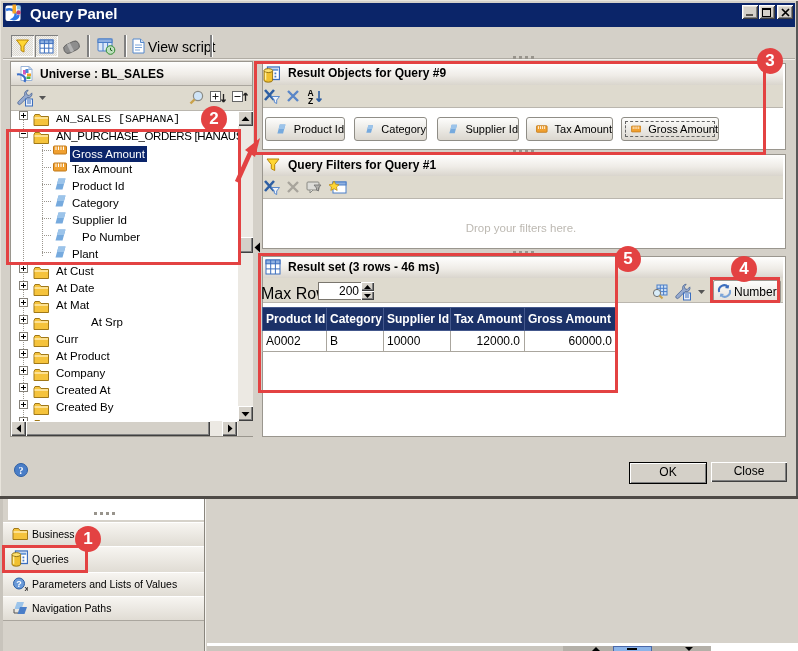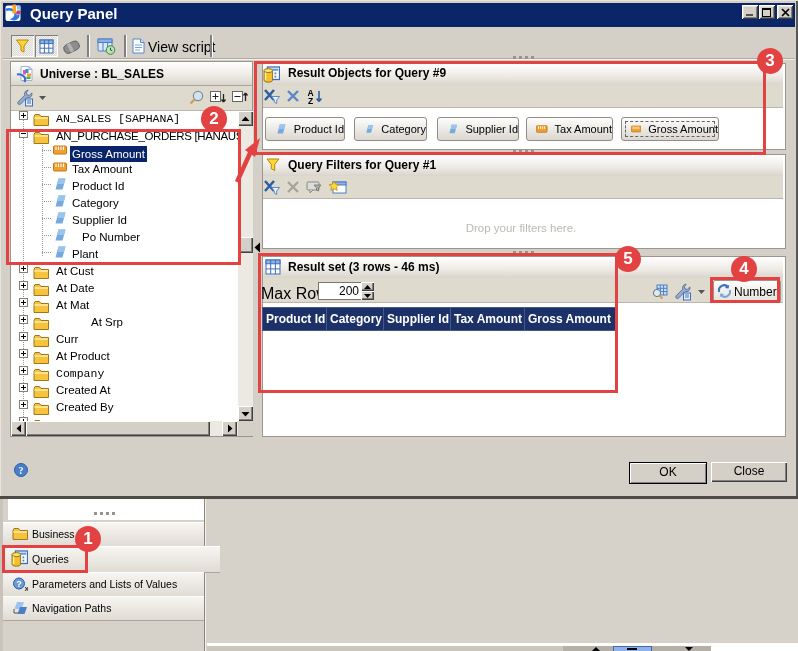--- a/index.html
+++ b/index.html
@@ -287,21 +287,21 @@
 <div class="abs" style="left:8px;top:260px;width:5px;height:1px;background:repeating-linear-gradient(to right,#9a968e 0 1px,transparent 1px 2px);"></div>
 <svg class="abs" style="left:8px;top:255px" width="9" height="9" viewBox="0 0 9 9">
       <rect x="0.5" y="0.5" width="8" height="8" fill="#fff" stroke="#848078"></rect>
       <line x1="2" y1="4.5" x2="7" y2="4.5" stroke="#000"></line>
       <line x1="4.5" y1="2" x2="4.5" y2="7" stroke="#000"></line>
     </svg>
 <svg class="abs" style="left:22px;top:257px" width="17" height="14" viewBox="0 0 17 14">
       <path d="M1 3.5 L1 12.5 L15.5 12.5 L15.5 3.5 L8 3.5 L6.5 1.5 L2 1.5 Z" fill="#f5c33c" stroke="#a07818" stroke-width="1"></path>
       <path d="M1.5 5 L15 5" stroke="#ffe9a8" stroke-width="1.6"></path>
     </svg>
-<div class="abs treetxt" style="left:45px;top:256px;font-family:Liberation Mono, monospace;">Company</div>
+<div class="abs treetxt" style="left:45px;top:256px;">Company</div>
 <div class="abs" style="left:8px;top:277px;width:5px;height:1px;background:repeating-linear-gradient(to right,#9a968e 0 1px,transparent 1px 2px);"></div>
 <svg class="abs" style="left:8px;top:272px" width="9" height="9" viewBox="0 0 9 9">
       <rect x="0.5" y="0.5" width="8" height="8" fill="#fff" stroke="#848078"></rect>
       <line x1="2" y1="4.5" x2="7" y2="4.5" stroke="#000"></line>
       <line x1="4.5" y1="2" x2="4.5" y2="7" stroke="#000"></line>
     </svg>
 <svg class="abs" style="left:22px;top:274px" width="17" height="14" viewBox="0 0 17 14">
       <path d="M1 3.5 L1 12.5 L15.5 12.5 L15.5 3.5 L8 3.5 L6.5 1.5 L2 1.5 Z" fill="#f5c33c" stroke="#a07818" stroke-width="1"></path>
       <path d="M1.5 5 L15 5" stroke="#ffe9a8" stroke-width="1.6"></path>
     </svg>
@@ -514,20 +514,27 @@
       <col style="width:92px">
     </colgroup>
   <tbody>
       <tr style="background:#1b3168;color:#fff;font-weight:bold;font-size:12px;height:23px;">
     <td class="hc">Product Id</td>
         <td class="hc">Category</td>
         <td class="hc">Supplier Id</td>
         <td class="hc">Tax Amount</td>
         <td class="hc">Gross Amount</td>
   </tr>
+  <tr style="font-size:12px;height:21px;">
+    <td class="dc">A0002</td>
+        <td class="dc">B</td>
+        <td class="dc">10000</td>
+        <td class="dn">12000.0</td>
+        <td class="dn">60000.0</td>
+  </tr>
 </tbody>
   </table>
 
 <svg class="abs" style="left:14px;top:463px" width="14" height="14" viewBox="0 0 14 14">
   <circle cx="7" cy="7" r="6.5" fill="#4a7ec8"></circle>
   <circle cx="7" cy="7" r="6.5" fill="none" stroke="#2e5fa3"></circle>
   <text x="7" y="11" font-size="10" font-weight="bold" fill="#fff" text-anchor="middle" font-family="Liberation Serif">?</text>
 </svg>
 <div class="abs" style="left:629px;top:462px;width:76px;height:20px;background:#d4d0c8;border:1px solid #000;
      box-shadow:inset 1px 1px 0 #fff, inset -1px -1px 0 #808080;
@@ -545,21 +552,21 @@
 <div class="abs" style="left:205px;top:499px;width:1px;height:152px;background:#f4f2ee;"></div>
 <div class="abs" style="left:0px;top:499px;width:3px;height:152px;background:#c8c4bc;"></div>
 
 <div class="abs bar" style="top:522px;">
   <svg class="abs" style="left:9px;top:4px" width="17" height="14" viewBox="0 0 17 14">
       <path d="M1 3.5 L1 12.5 L15.5 12.5 L15.5 3.5 L8 3.5 L6.5 1.5 L2 1.5 Z" fill="#f5c33c" stroke="#a07818" stroke-width="1"></path>
       <path d="M1.5 5 L15 5" stroke="#ffe9a8" stroke-width="1.6"></path>
     </svg>
   <span class="bartxt">Business La</span>
 </div>
-<div class="abs bar" style="top:546px;height:25px;padding-left:16px;">
+<div class="abs bar" style="top:546px;height:25px;">
   <svg class="abs" style="left:8px;top:3px" width="17" height="17" viewBox="0 0 17 17">
     <rect x="4.5" y="1" width="12" height="12.5" fill="#fff" stroke="#3c6ebe" stroke-width="1.3"></rect>
     <rect x="6" y="2.6" width="9.2" height="2.2" fill="#6a9ad8"></rect>
     <rect x="11.5" y="6.5" width="1.8" height="1.8" fill="#4a7ec8"></rect>
     <rect x="11.5" y="9.7" width="1.8" height="1.8" fill="#4a7ec8"></rect>
     <path d="M1 4.6 L1 14.2 A4.3 2 0 0 0 9.6 14.2 L9.6 4.6" fill="#f0c030" stroke="#8a6a10" stroke-width="0.9"></path>
     <ellipse cx="5.3" cy="4.6" rx="4.3" ry="2" fill="#ffe270" stroke="#8a6a10" stroke-width="0.9"></ellipse>
     <path d="M2.6 6.5 L2.6 13.8" stroke="#fff0a0" stroke-width="1.4" fill="none"></path>
   </svg>
   <span class="bartxt" style="top:6px">Queries</span>

